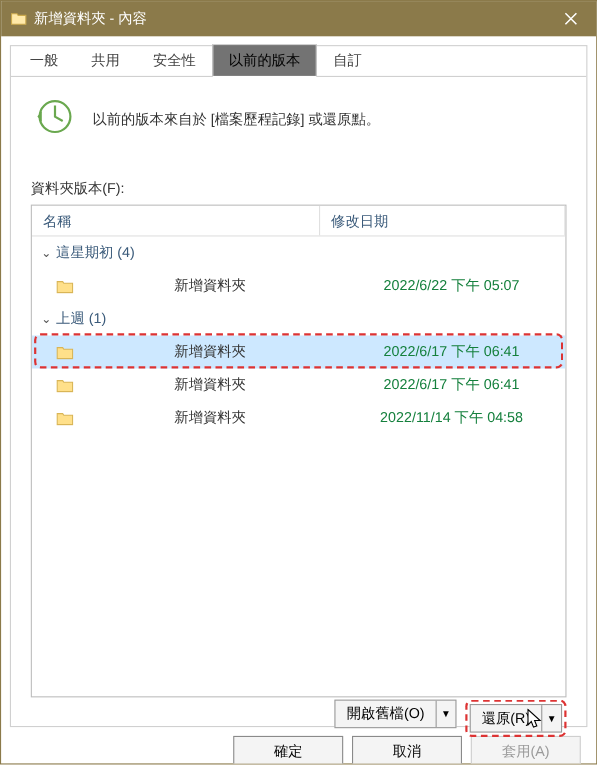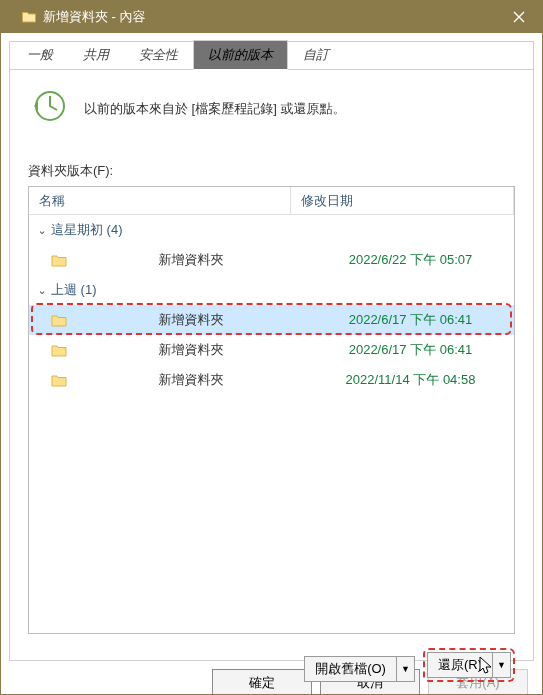--- a/index.html
+++ b/index.html
@@ -1,44 +1,44 @@
 <!DOCTYPE html>
 <html><head>
 <meta charset="utf-8">
 <style>
   * { box-sizing: border-box; font-family: "Microsoft JhengHei", "Segoe UI", sans-serif; }
   body { margin: 0; background: #fff; width: 543px; height: 695px; overflow: hidden; border: 1px solid #8b7a4a; }
-  .titlebar { height: 32px; background: #8b7a4a; display: flex; align-items: center; padding: 0 0 0 20px; color: #fff; font-size: 13px; }
+  .titlebar { height: 32px; background: #8b7a4a; display: flex; align-items: center; padding: 0 0 0 8px; color: #fff; font-size: 13px; }
   .titlebar .icon { width: 16px; height: 16px; margin-right: 6px; display: flex; align-items: center; justify-content: center; }
   .titlebar .icon svg { display:block; }
   .titlebar .title { flex: 1; }
   .titlebar .close { width: 46px; height: 32px; display:flex; align-items:center; justify-content:center; cursor:pointer; }
   .titlebar .close svg { display:block; }
   .content-frame { border: 1px solid #d0d0d0; margin: 8px; padding: 0; height: 620px; background:#fff; position:relative; }
-  .tabs { display:flex; height: 28px; border-bottom: 1px solid #d0d0d0; align-items: flex-end; padding-left: 2px; font-style: italic; }
+  .tabs { display:flex; height: 28px; border-bottom: 1px solid #d0d0d0; align-items: flex-end; padding-left: 2px; }
   .tab { font-size: 13px; padding: 5px 14px; color:#444; cursor:pointer; border:1px solid transparent; border-bottom:none; }
   .tab.active { background:#737373; border:1px solid #d0d0d0; border-bottom:1px solid #fff; margin-bottom:-1px; color:#000; }
   .tab-body { padding: 16px 18px 0 18px; }
   .hint-row { display:flex; align-items:center; gap:16px; margin-bottom: 36px; }
   .hint-icon { width:40px; height:40px; flex-shrink:0; display:flex; align-items:center; justify-content:center; }
   .hint-text { font-size:13px; color:#333; padding-top:6px; }
   .section-label { font-size:13px; color:#333; margin-bottom:6px; }
   .listview { border:1px solid #bdbdbd; height: 448px; overflow:auto; font-size:13px; }
   .lv-header { display:flex; height:28px; border-bottom:1px solid #e0e0e0; color:#3a5a7a; font-size:13px; }
   .lv-header .col { display:flex; align-items:center; padding:0 10px; border-right:1px solid #e0e0e0; }
   .col-name { flex: 0 0 262px; }
   .col-date { flex: 1; }
   .group-row { display:flex; align-items:center; height:30px; padding-left:6px; color:#3a5a7a; cursor:pointer; }
   .chev { width:14px; text-align:center; margin-right:2px; color:#555; font-size:11px; }
   .item-row { display:flex; align-items:center; height:30px; padding-left:22px; color:#333;text-align:center; }
   .annot-box { position:absolute; border:2px dashed #d33; border-radius:6px; pointer-events:none; }
   .item-row .ficon { width:18px; margin-right:6px; display:flex; align-items:center; }
   .item-row .iname { flex:0 0 232px; }
   .item-row .idate { flex:1; color:#15803d; }
-  .btn-row { display:flex; justify-content:flex-end; gap:8px; margin-top:14px; padding-right:0;align-items:flex-end; }
+  .btn-row { display:flex; justify-content:flex-end; gap:8px; margin-top:2px; padding-right:0; }
   .split-btn { display:flex; height:26px; border:1px solid #9a9a9a; background:#f4f4f4; cursor:pointer; }
   .split-btn .lbl { padding:0 10px; display:flex; align-items:center; font-size:13px; }
   .split-btn .dd { width:18px; border-left:1px solid #9a9a9a; display:flex; align-items:center; justify-content:center; font-size:9px; }
   .restore-wrap { border:2px dashed #d33; border-radius:6px; padding:2px; position:relative; }
   .restore-wrap .cursor { position:absolute; right:18px; top:6px; pointer-events:none; }
   .dlg-buttons { position:absolute; right:8px; bottom:10px; display:flex; gap:8px; }
 </style>
 </head>
 <body>
 

